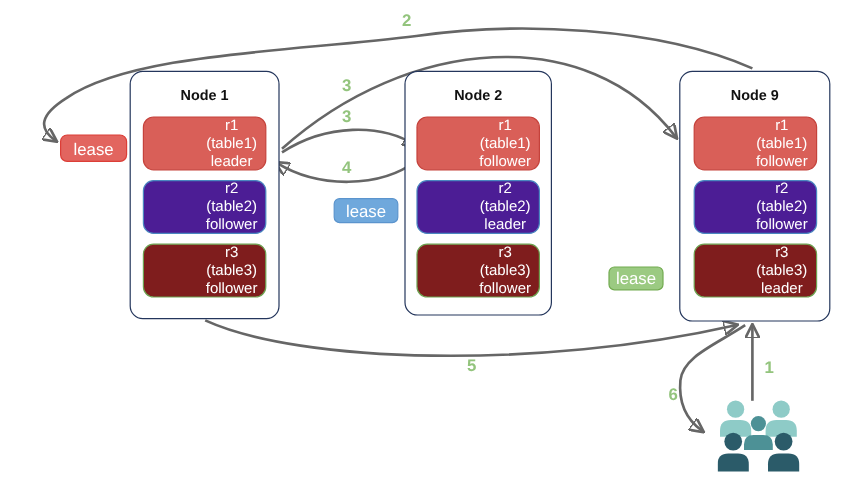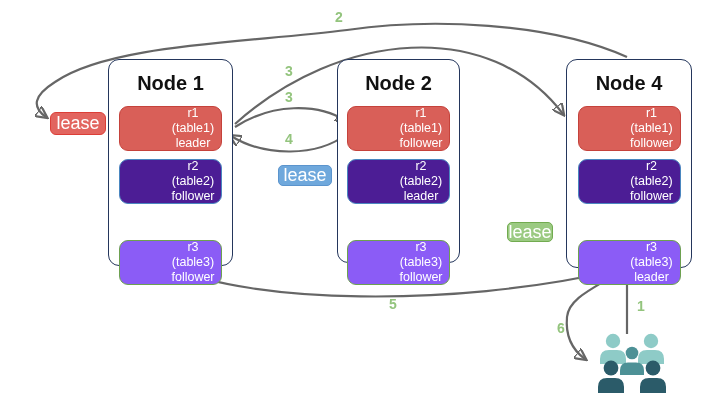--- a/index.html
+++ b/index.html
@@ -6,32 +6,32 @@
   .stage{
     position:relative;width:704px;height:405px;background:#ffffff;overflow:hidden;
     font-family:"Liberation Sans",sans-serif;
   }
   .arrows{position:absolute;left:0;top:0;width:704px;height:405px;pointer-events:none;}
   .arrows path{fill:none;stroke:#666666;stroke-width:2.2px;}
   .node{
     position:absolute;background:#ffffff;border:1.5px solid #24365c;border-radius:11px;
     display:flex;flex-direction:column;align-items:center;padding-top:12px;box-sizing:border-box;
   }
-  .node-title{font-size:20px;font-weight:bold;color:#111111;margin-bottom:11px;}
+  .node-title{font-size:12px;font-weight:bold;color:#111111;margin-bottom:11px;}
   .rbox{
     width:103px;height:45px;border-radius:9px;margin-bottom:8px;
     display:flex;flex-direction:column;justify-content:center;align-items:center;
     color:#ffffff;font-size:12.5px;line-height:1.22;text-align:center;box-sizing:border-box;padding-left:45px;
   }
   .rbox.red{background:#d95f58;border:1.5px solid #c5423b;}
   .rbox.blue{background:#4c1d95;border:1.5px solid #4a87c0;}
-  .rbox.green{background:#8b5cf6;border:1.5px solid #6da150;margin-top:28px;}
+  .rbox.green{background:#7f1d1d;border:1.5px solid #6da150;}
   .lease{
     position:absolute;display:flex;align-items:center;justify-content:center;
-    color:#ffffff;font-size:18px;box-sizing:border-box;
+    color:#ffffff;font-size:14px;box-sizing:border-box;
   }
   .lease-red{left:50px;top:112px;width:56px;height:23px;background:#e2655f;border:1.5px solid #dc3e37;border-radius:6px;}
   .lease-blue{left:278px;top:165px;width:54px;height:21px;background:#6fa8dc;border:1.5px solid #5b94cd;border-radius:5px;}
   .lease-green{left:507px;top:222px;width:46px;height:20px;background:#9bca82;border:1.5px solid #72ab50;border-radius:5px;}
   .step{
     position:absolute;transform:translate(-50%,-50%);
     color:#93c47d;font-weight:bold;font-size:14px;
   }
   .users-icon{position:absolute;left:598px;top:332px;}
 </style>
@@ -81,21 +81,21 @@
       <span>r2 (table2)</span>
       <span>leader</span>
     </div>
     <div class="rbox green">
       <span>r3 (table3)</span>
       <span>follower</span>
     </div>
   </div>
 
   <div class="node" style="left:566px;top:59px;width:126px;height:209px;">
-    <div class="node-title">Node 4</div>
+    <div class="node-title">Node 9</div>
     <div class="rbox red">
       <span>r1 (table1)</span>
       <span>follower</span>
     </div>
     <div class="rbox blue">
       <span>r2 (table2)</span>
       <span>follower</span>
     </div>
     <div class="rbox green">
       <span>r3 (table3)</span>

